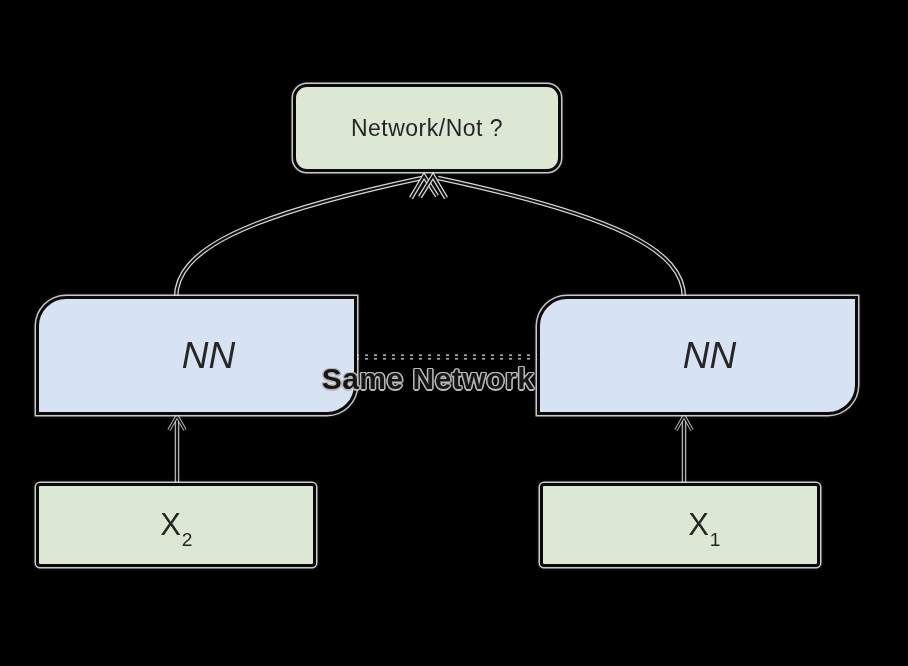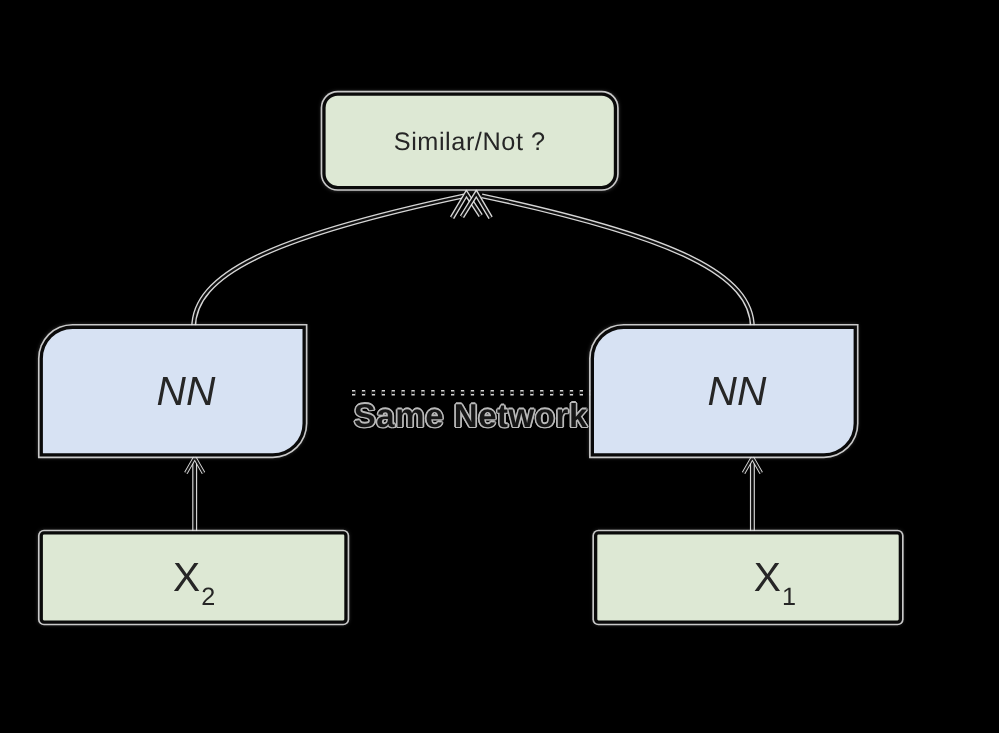--- a/index.html
+++ b/index.html
@@ -37,33 +37,33 @@
   .node-blue  { background: #d7e2f3; }
 
   .output-box {
     left: 293px; top: 84px;
     width: 268px; height: 88px;
     border-radius: 14px;
     font-size: 23px;
     letter-spacing: 0.5px;
   }
   .nn-box {
-    width: 242px; height: 119px;
+    width: 321px; height: 119px;
     border-radius: 30px 0 30px 0;
     font-size: 37px;
     font-style: italic;
     padding-left: 24px;
   }
   .nn-left  { left: 36px;  top: 296px; }
   .nn-right { left: 537px; top: 296px; }
 
   .x-box {
     width: 280px; height: 84px;
     border-radius: 4px;
-    font-size: 37px;
+    font-size: 31px;
   }
   .x-left  { left: 36px;  top: 483px; }
   .x-right { left: 540px; top: 483px; padding-left: 48px; }
   .x-box sub {
     font-size: 0.62em;
     line-height: 0;
     position: relative;
     top: 0.18em;
     left: 0.04em;
   }
@@ -122,21 +122,21 @@
       <path class="core" stroke-width="1.8" d="M 676 430 L 684 416 L 692 430"></path>
     </g>
 
     <g>
       <path class="halo" stroke-width="5" stroke-dasharray="3 6" d="M 320 357 L 537 357"></path>
       <path class="core" stroke-width="2.4" stroke-dasharray="3 6" d="M 320 357 L 537 357"></path>
     </g>
   </svg>
 
   <div class="node node-green output-box">
-    <span>Similar/Not ?</span>
+    <span>Network/Not ?</span>
   </div>
 
   <div class="node node-blue nn-box nn-left">
     <span>NN</span>
   </div>
 
   <div class="node node-blue nn-box nn-right">
     <span>NN</span>
   </div>
 

